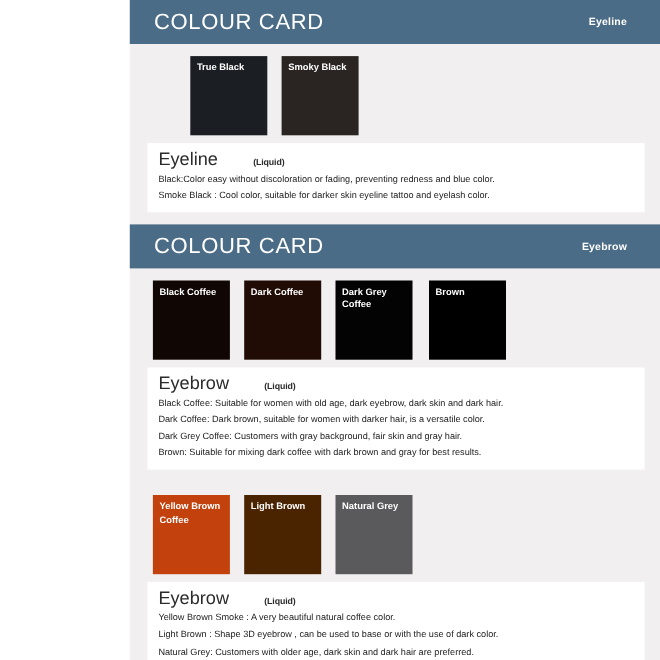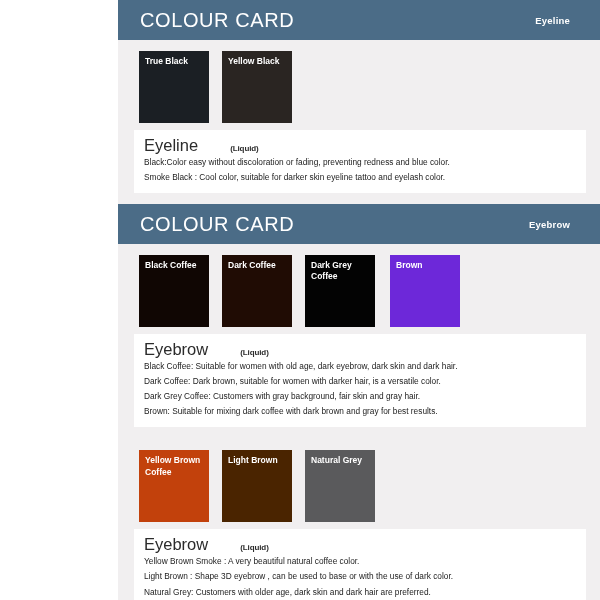--- a/index.html
+++ b/index.html
@@ -130,25 +130,25 @@
 <div id="page">
   <div class="page-body">
 
     <div class="card" style="top:0;">
       <div class="card-header">
         <div class="title">COLOUR CARD</div>
         <div class="category">Eyeline</div>
       </div>
       <div class="card-body">
         <div class="swatch-row">
-          <div class="swatch" style="background:#1b1f24;">
+          <div class="swatch" style="background:#1b1f24;margin-left:34px;">
             <span class="swatch-label">True Black</span>
           </div>
           <div class="swatch" style="background:#2a2522;">
-            <span class="swatch-label">Yellow Black</span>
+            <span class="swatch-label">Smoky Black</span>
           </div>
         </div>
         <div class="desc-panel">
           <div class="desc-title">
             <span>Eyeline</span><span class="liquid">(Liquid)</span>
           </div>
           <div class="desc-line">Black:Color easy without discoloration or fading, preventing redness and blue  color.</div>
           <div class="desc-line">Smoke Black :  Cool color, suitable for darker skin eyeline tattoo and eyelash color.</div>
         </div>
       </div>
@@ -164,21 +164,21 @@
         <div class="swatch-row">
           <div class="swatch" style="background:#100603;">
             <span class="swatch-label">Black Coffee</span>
           </div>
           <div class="swatch" style="background:#200c04;">
             <span class="swatch-label">Dark Coffee</span>
           </div>
           <div class="swatch" style="background:#030303;">
             <span class="swatch-label">Dark Grey Coffee</span>
           </div>
-          <div class="swatch" style="background:#6d28d9; margin-left:2px;">
+          <div class="swatch" style="background:#000000; margin-left:2px;">
             <span class="swatch-label">Brown</span>
           </div>
         </div>
 
         <div class="desc-panel">
           <div class="desc-title">
             <span>Eyebrow</span><span class="liquid">(Liquid)</span>
           </div>
           <div class="desc-line">Black Coffee:  Suitable for women with old age, dark eyebrow, dark skin and dark hair.</div>
           <div class="desc-line">Dark Coffee:  Dark brown, suitable for women with darker hair, is a versatile color.</div>

